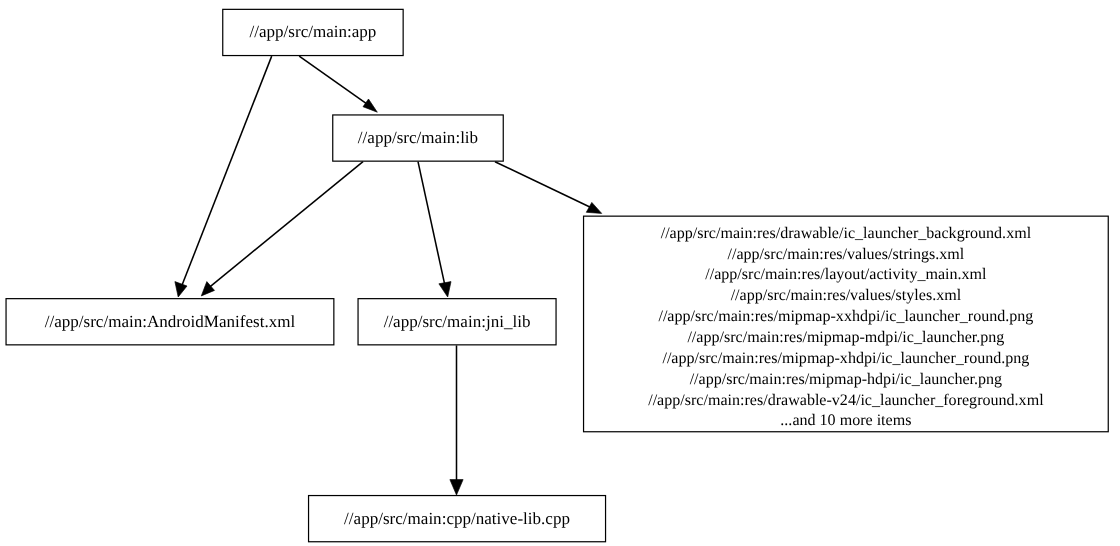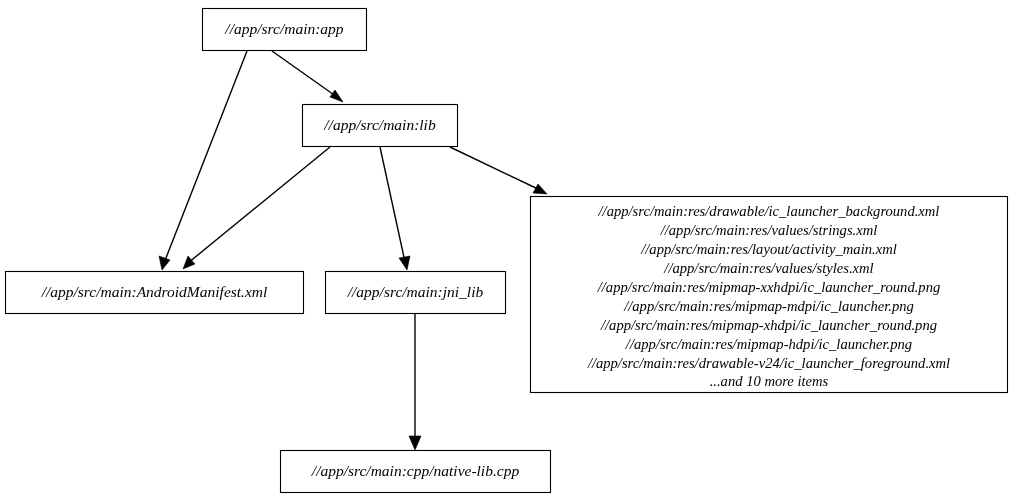--- a/index.html
+++ b/index.html
@@ -7,21 +7,20 @@
     padding: 0;
     background: #ffffff;
   }
   #graph-canvas {
     position: relative;
     width: 1018px;
     height: 496px;
     background: #ffffff;
     overflow: hidden;
     font-family: "Liberation Serif", "DejaVu Serif", serif;
-    font-style: italic;
   }
   svg.graph-svg {
     position: absolute;
     left: 0;
     top: 0;
     width: 1018px;
     height: 496px;
   }
   .node-box {
     fill: #ffffff;

